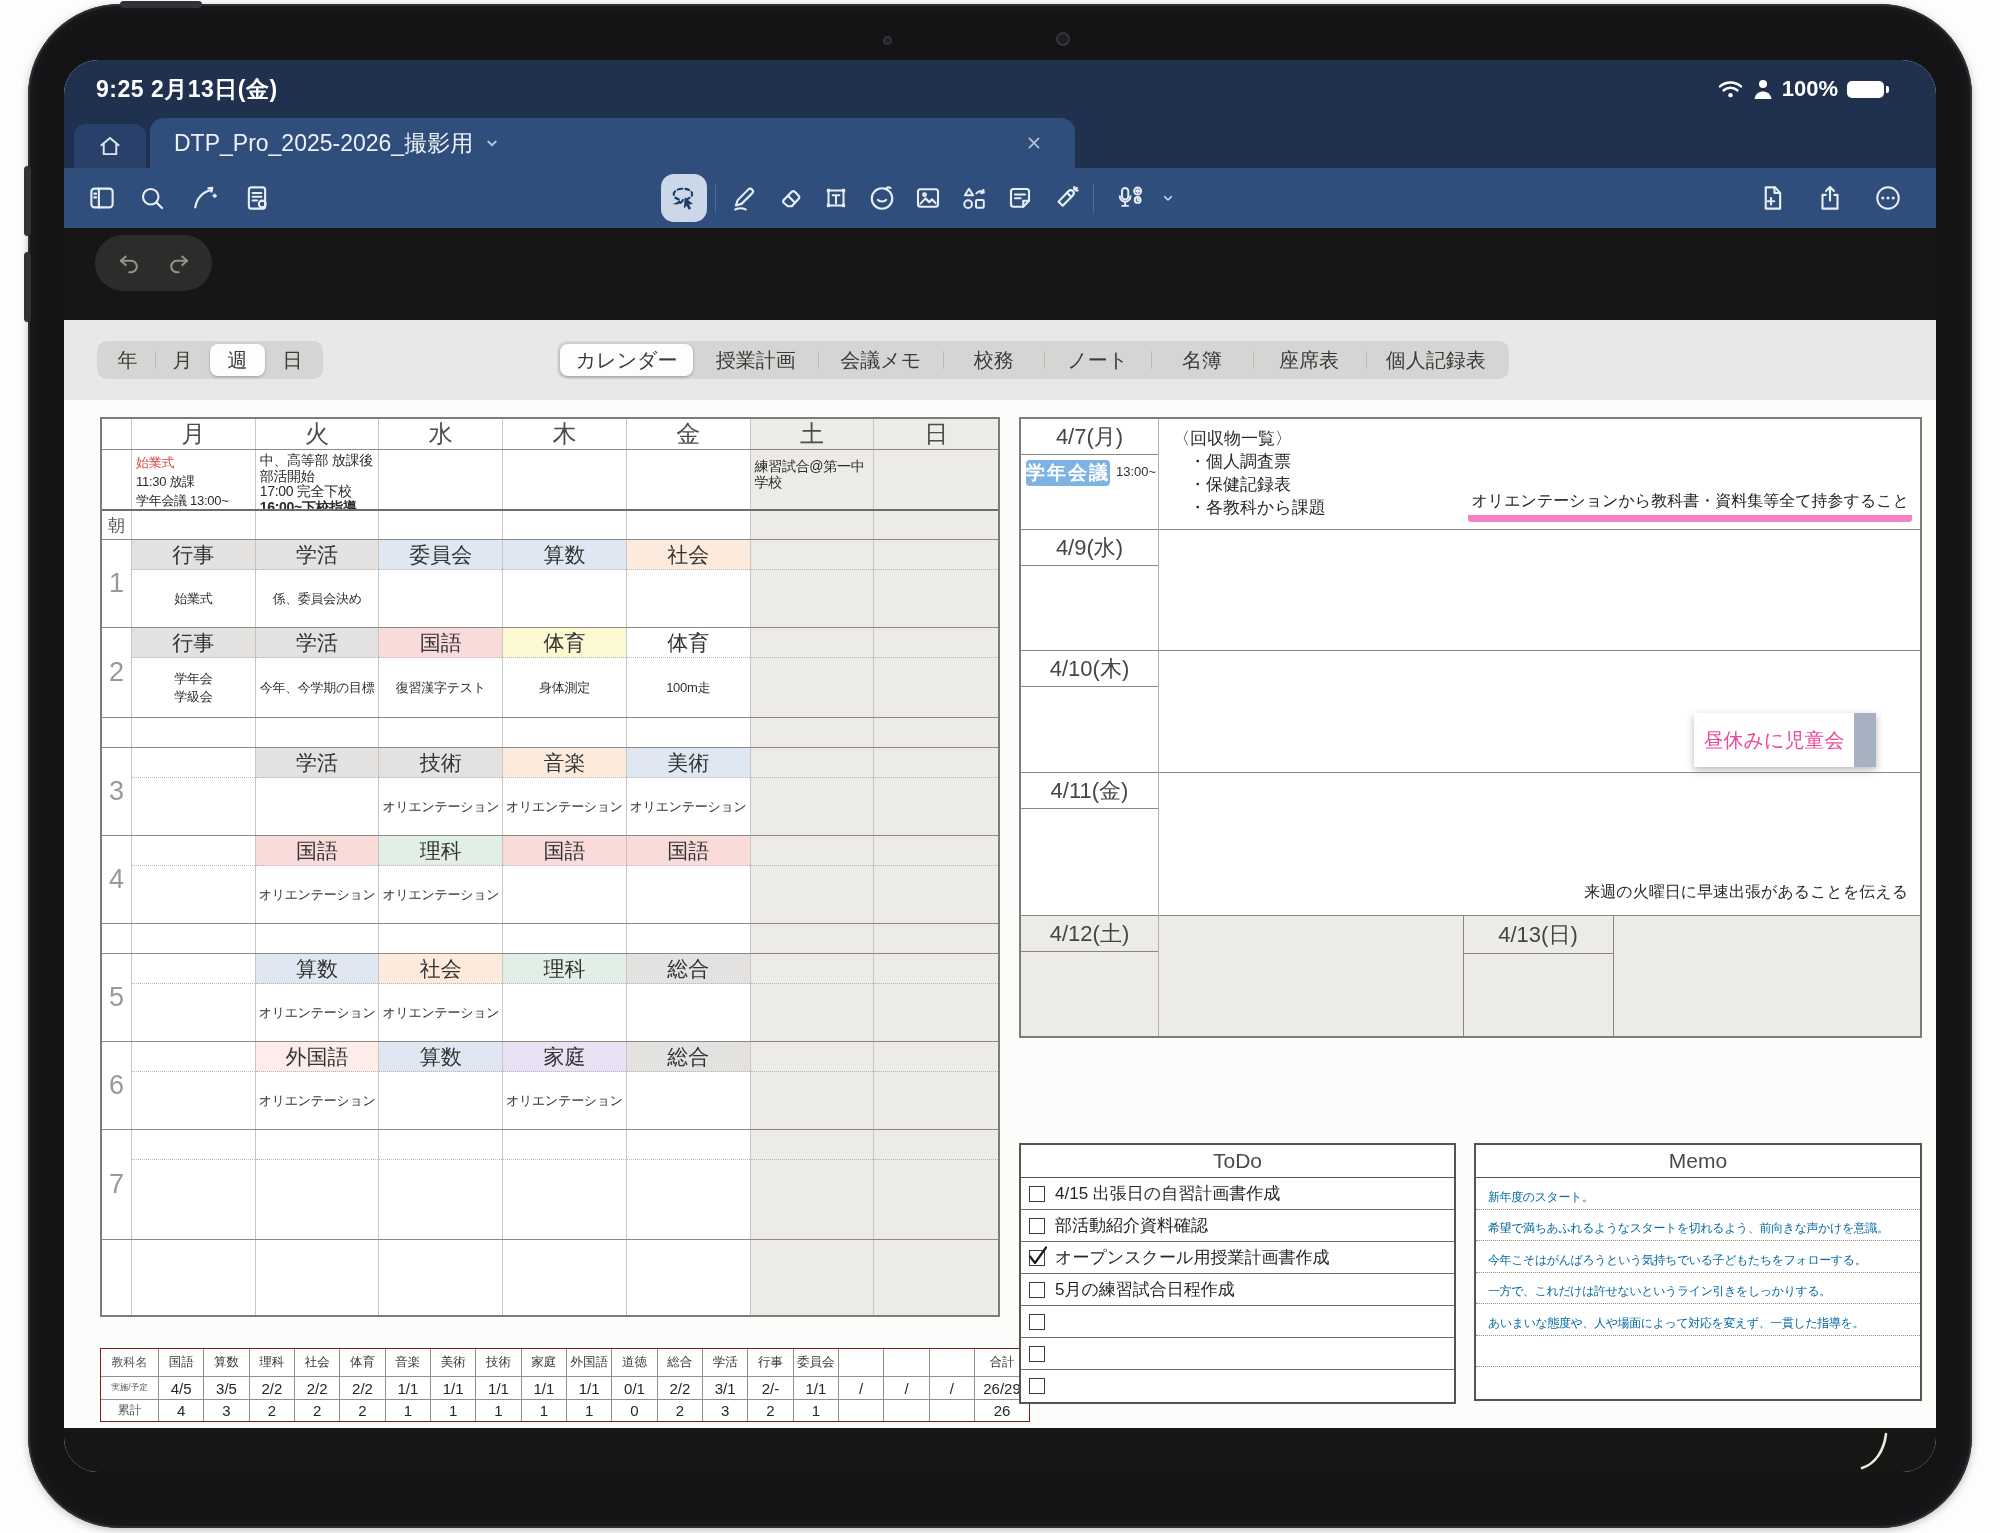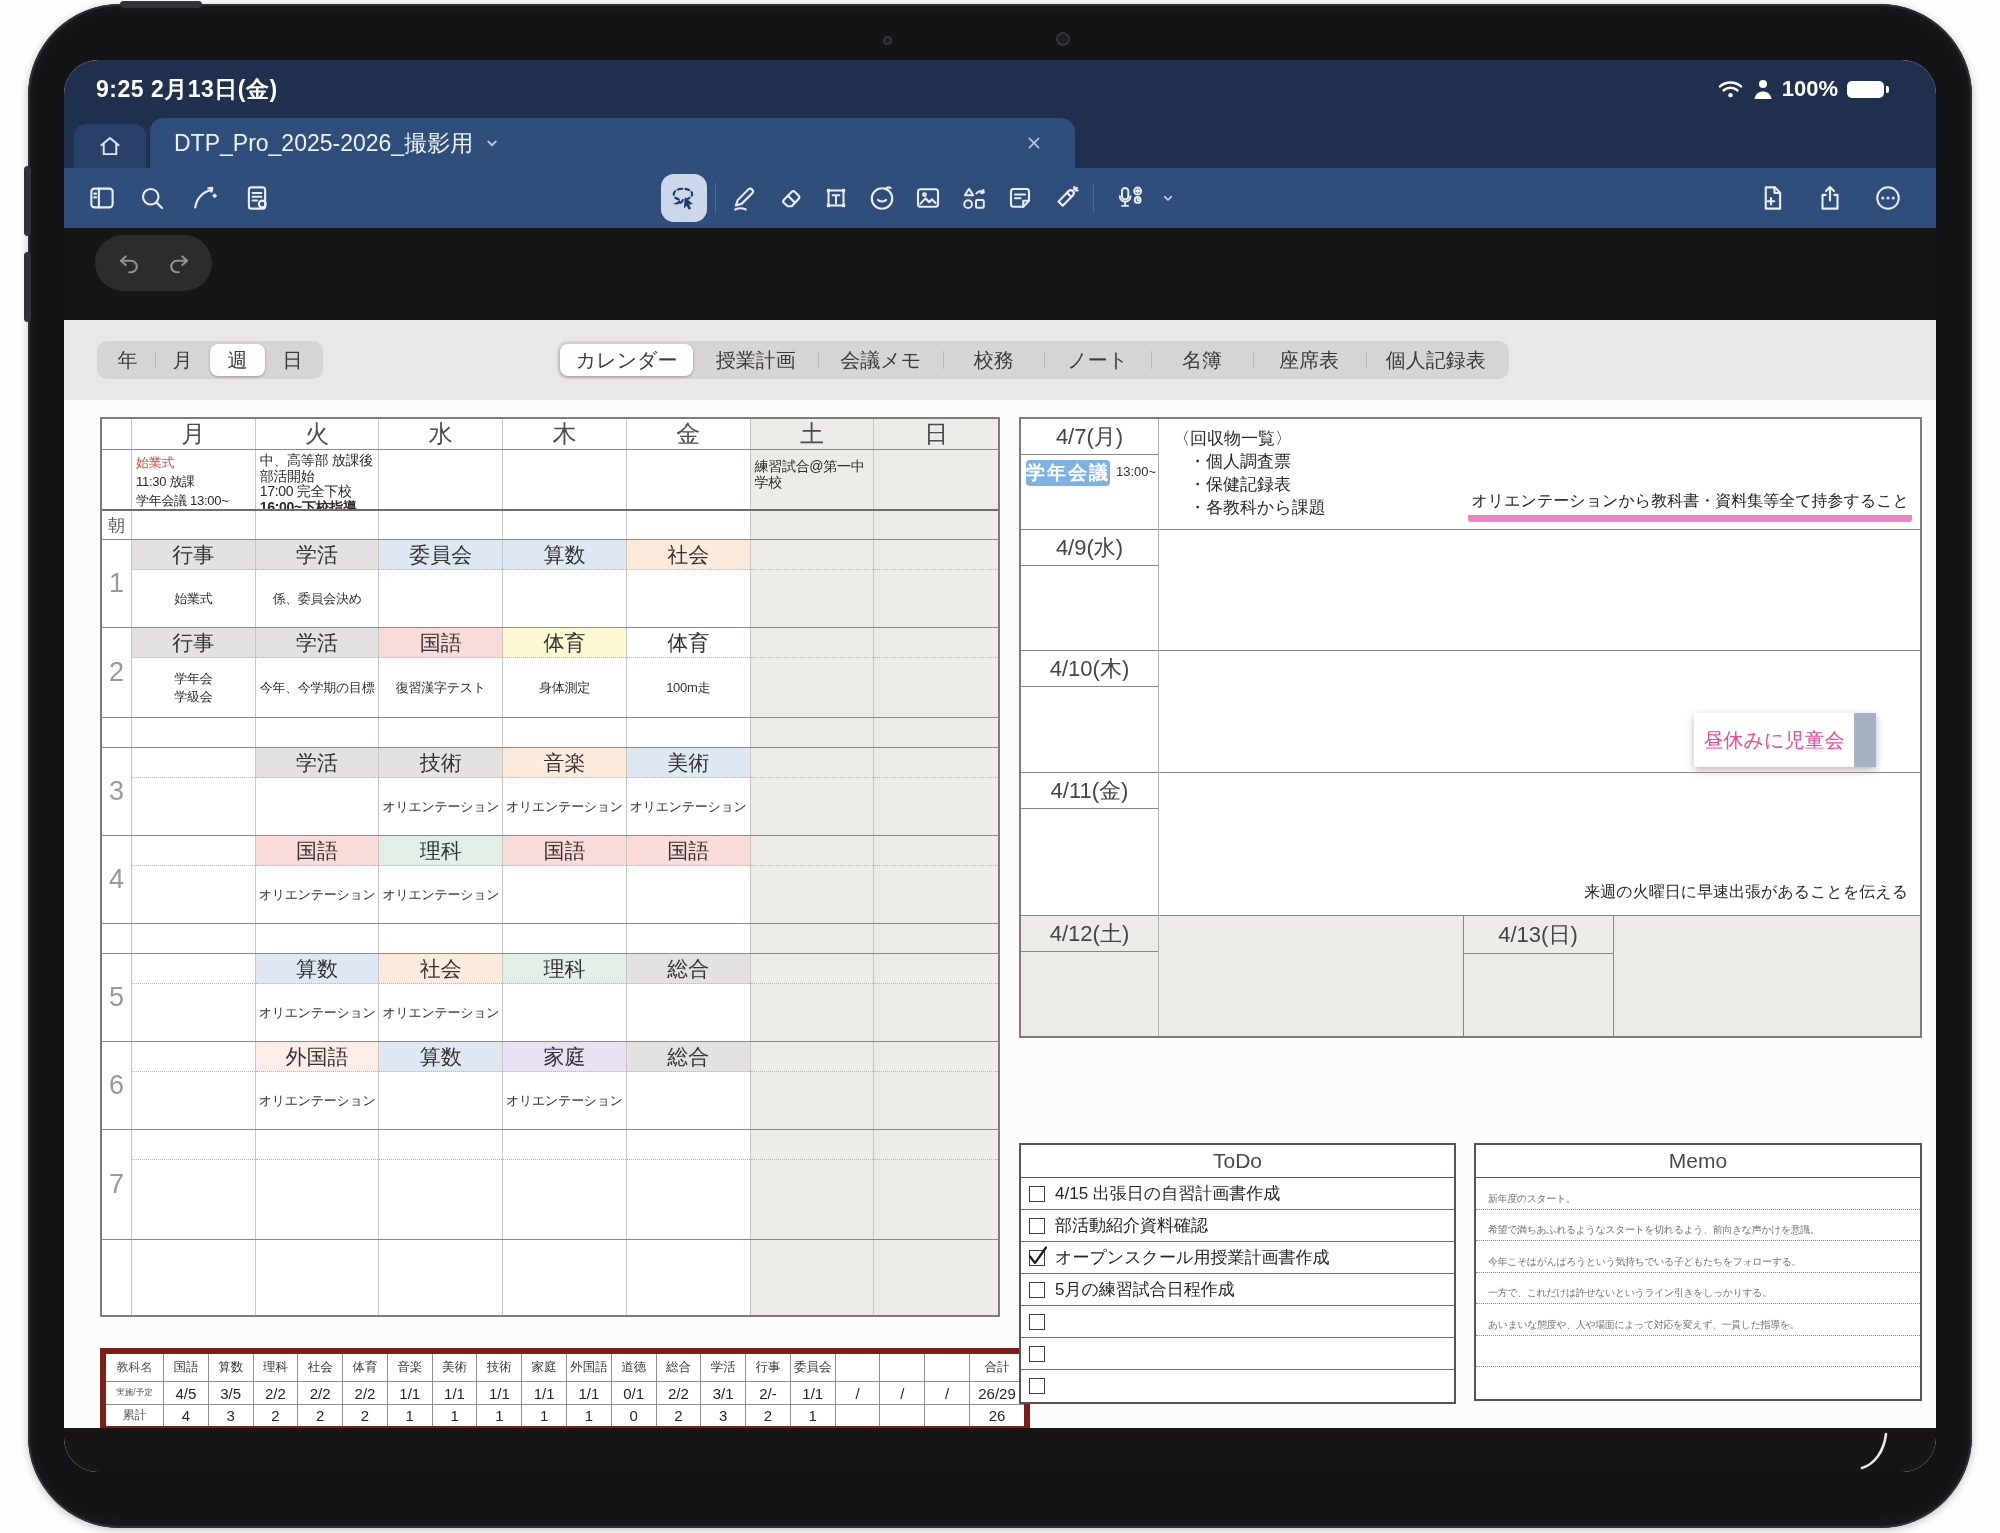--- a/index.html
+++ b/index.html
@@ -75,21 +75,21 @@
   .red { color:#d5473d; }
   .bd { font-weight:bold; }
   .plabel { display:flex; align-items:center; justify-content:center; font-size:27px; font-weight:300; color:#9b9995; }
   .asa { font-size:17px; color:#555; font-weight:400; }
   .pc { display:flex; flex-direction:column; }
   .subj { height:30px; flex:none; border-bottom:1px dotted #b8b5b0; display:flex; align-items:center; justify-content:center; font-size:21px; color:#333; }
   .pn { flex:1; display:flex; align-items:center; justify-content:center; text-align:center; font-size:13px; color:#34322f; white-space:pre-line; padding:2px; letter-spacing:-.3px; }
   .g{background:#e3e2e0}.b{background:#dfe8f2}.p{background:#f9dbda}.o{background:#fcebdc}.y{background:#fbf8d2}.m{background:#e1efe7}.lp{background:#fdece7}.v{background:#ebe1f4}
 
   
-  .stats { position:absolute; left:36px; top:948px; width:930px; border:6px solid #7f1d1d; background:#fff; }
+  .stats { position:absolute; left:36px; top:948px; width:930px; border:1px solid #7f1d1d; background:#fff; }
   .srow { display:grid; grid-template-columns:58px repeat(18,1fr) 54px; }
   .srow + .srow { border-top:1px solid #918f8b; }
   .sr1{height:27px} .sr2{height:23px} .sr3{height:22px}
   .sc { border-right:1px solid #918f8b; display:flex; align-items:center; justify-content:center; font-size:12.5px; color:#3b3936; overflow:hidden; }
   .sc:last-child { border-right:none; }
   .slabel { font-size:12px; color:#555; }
   .sl2 { font-size:8.5px; }
   .hwv { font-size:15px; font-weight:500; color:#262522; }
 
   
@@ -116,21 +116,21 @@
   
   .tbox { position:absolute; top:743px; border:2px solid #57544f; background:#fff; }
   .todo { left:955px; width:437px; }
   .memo { left:1410px; width:448px; }
   .box-title { height:33px; border-bottom:1.5px solid #57544f; display:flex; align-items:center; justify-content:center; font-size:21px; color:#4a4a4a; }
   .trow { height:32px; border-bottom:1px solid #6e6b66; position:relative; display:flex; align-items:center; }
   .trow:last-child { border-bottom:none; }
   .cb { width:16px; height:16px; border:1.7px solid #3f3d3a; margin-left:8px; flex:none; }
   .ttext { margin-left:10px; font-size:17px; color:#262522; }
   .checkmark { position:absolute; left:5px; top:2px; }
-  .mrow { height:31.5px; border-bottom:1.5px dotted #8f8c87; display:flex; align-items:flex-end; padding:0 12px 3px; font-size:10px; letter-spacing:-.4px; color:#737373; overflow:hidden; white-space:nowrap;text-align:center; }
+  .mrow { height:31.5px; border-bottom:1.5px dotted #8f8c87; display:flex; align-items:flex-end; padding:0 12px 3px; font-size:12px; letter-spacing:-.4px; color:#0369a1; overflow:hidden; white-space:nowrap;text-align:center; }
   .mrow:last-child { border-bottom:none; }
 
   svg { display:block; }
 </style>
 </head>
 <body>
 
 <div class="stage">
   <div class="device">
     <div class="side-btn btn-top"></div>

